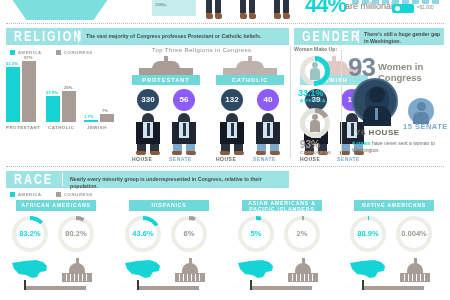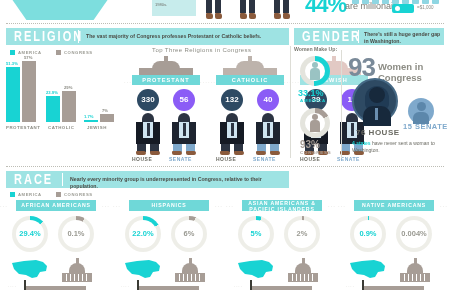--- a/index.html
+++ b/index.html
@@ -398,25 +398,25 @@
 <div class="lg-lb" style="left:64px;top:192px;">CONGRESS</div>
 
 <div class="rgrp" style="left:0px;">
   <div class="rband">
     <div class="rband-txt">AFRICAN AMERICANS</div>
   </div>
   <div class="rdots" style="left:0;">···</div>
   <div class="rdots" style="right:2px;">···</div>
   <div class="rring a" style="left:12px;background:conic-gradient(#18d3d3 0% 12.6%, #eeeee8 12.6% 100%);">
     <div class="hole"></div>
-      <div class="val">29.4%</div>
+      <div class="val">83.2%</div>
   </div>
   <div class="rring c" style="left:58px;background:conic-gradient(#a79d96 0% 7.9%, #eeeee8 7.9% 100%);">
     <div class="hole"></div>
-      <div class="val">0.1%</div>
+      <div class="val">80.2%</div>
   </div>
   <svg class="usmap" style="left:10px;" viewBox="0 0 40 24">
     <path fill="#18d3d3" d="M2 5 L14 3 L26 2 L33 4 L37 8 L36 13 L30 14 L27 19 L22 20 L16 17 L9 16 L4 11 Z"></path>
   </svg>
   <div class="capitol" style="left:62px;">
     <div class="cm"></div>
       <div class="ct"></div>
       <div class="cb"></div>
     <div class="cl" style="left:4px"></div>
       <div class="cl" style="left:8px"></div>
@@ -431,21 +431,21 @@
 </div>
 
 <div class="rgrp" style="left:113px;">
   <div class="rband">
     <div class="rband-txt">HISPANICS</div>
   </div>
   <div class="rdots" style="left:0;">···</div>
   <div class="rdots" style="right:2px;">···</div>
   <div class="rring a" style="left:12px;background:conic-gradient(#18d3d3 0% 16.3%, #eeeee8 16.3% 100%);">
     <div class="hole"></div>
-      <div class="val">22.0%</div>
+      <div class="val">43.6%</div>
   </div>
   <div class="rring c" style="left:58px;background:conic-gradient(#a79d96 0% 6%, #eeeee8 6% 100%);">
     <div class="hole"></div>
       <div class="val">6%</div>
   </div>
   <svg class="usmap" style="left:10px;" viewBox="0 0 40 24">
     <path fill="#18d3d3" d="M2 5 L14 3 L26 2 L33 4 L37 8 L36 13 L30 14 L27 19 L22 20 L16 17 L9 16 L4 11 Z"></path>
   </svg>
   <div class="capitol" style="left:62px;">
     <div class="cm"></div>
@@ -497,21 +497,21 @@
 </div>
 
 <div class="rgrp" style="left:338px;">
   <div class="rband">
     <div class="rband-txt">NATIVE AMERICANS</div>
   </div>
   <div class="rdots" style="left:0;">···</div>
   <div class="rdots" style="right:2px;">···</div>
   <div class="rring a" style="left:12px;background:conic-gradient(#18d3d3 0% 0.9%, #eeeee8 0.9% 100%);">
     <div class="hole"></div>
-      <div class="val">0.9%</div>
+      <div class="val">88.9%</div>
   </div>
   <div class="rring c" style="left:58px;background:conic-gradient(#a79d96 0% 0.4%, #eeeee8 0.4% 100%);">
     <div class="hole"></div>
       <div class="val">0.004%</div>
   </div>
   <svg class="usmap" style="left:10px;" viewBox="0 0 40 24">
     <path fill="#18d3d3" d="M2 5 L14 3 L26 2 L33 4 L37 8 L36 13 L30 14 L27 19 L22 20 L16 17 L9 16 L4 11 Z"></path>
   </svg>
   <div class="capitol" style="left:62px;">
     <div class="cm"></div>

